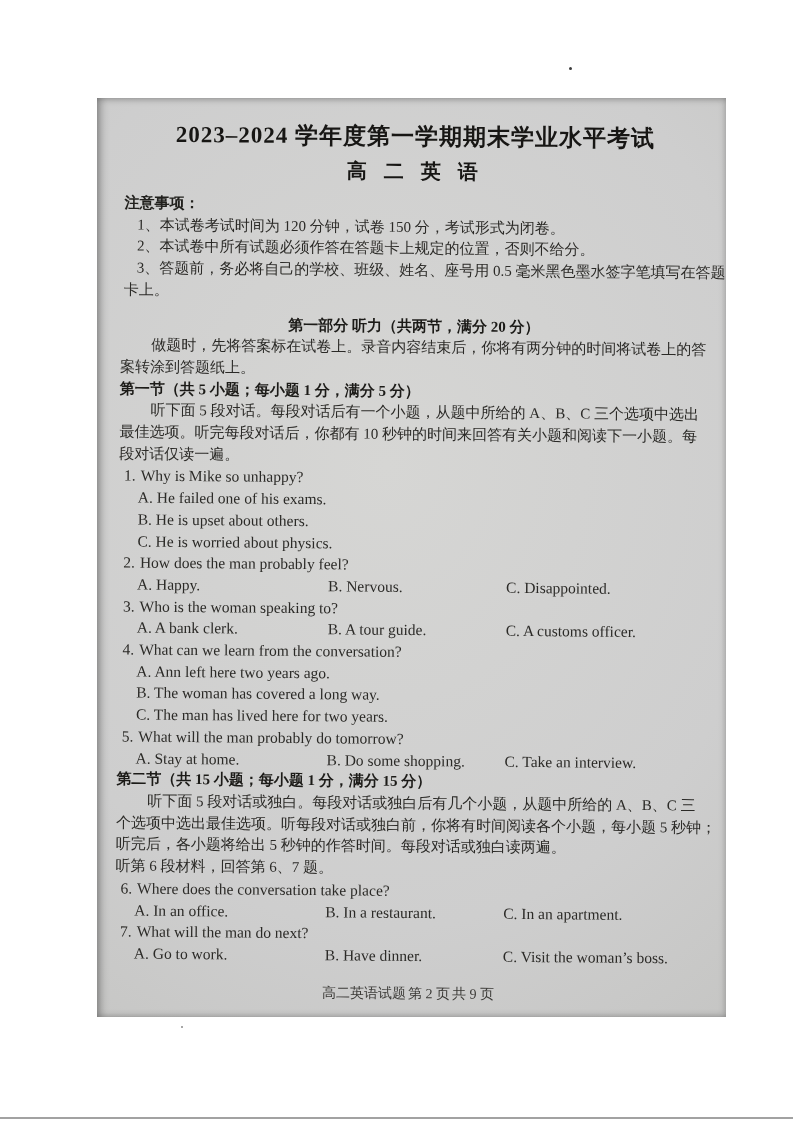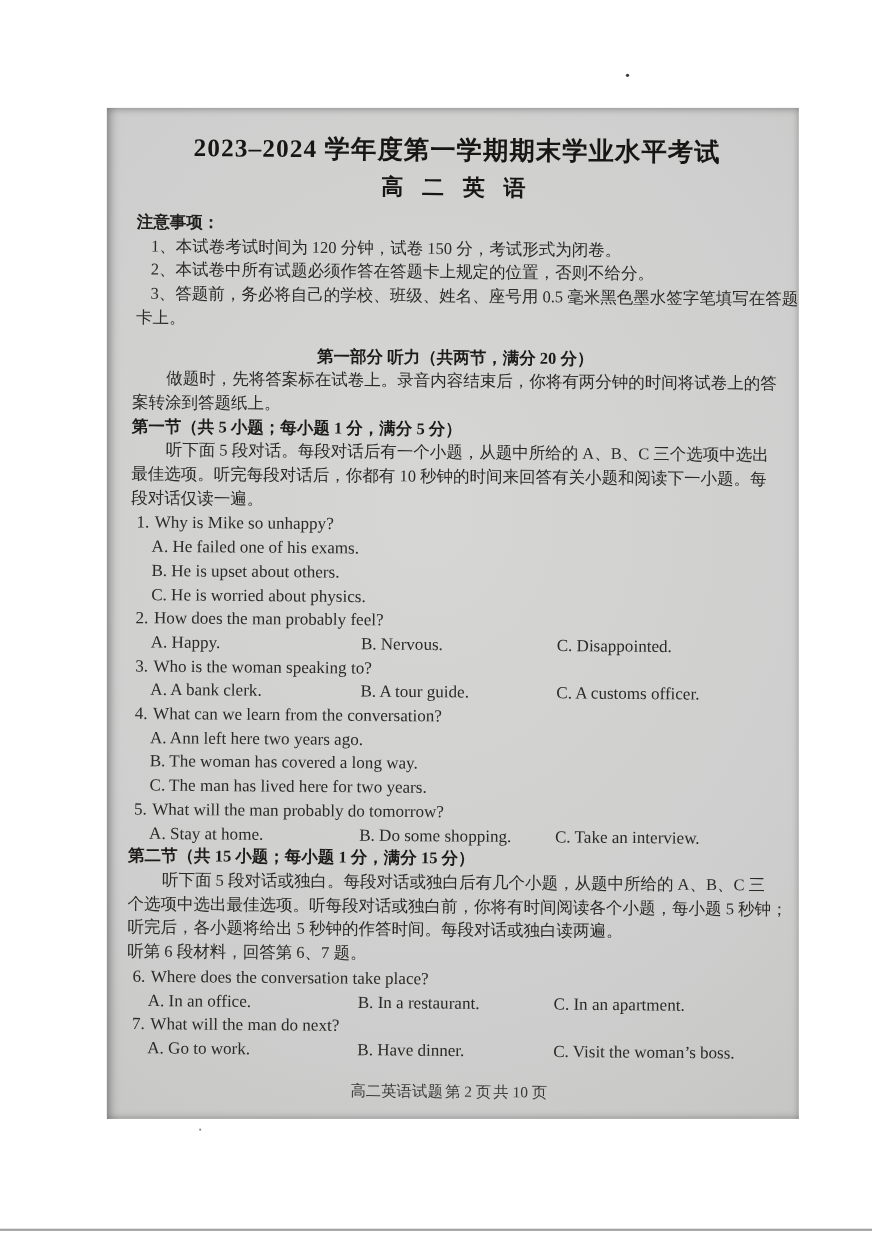--- a/index.html
+++ b/index.html
@@ -166,21 +166,21 @@
       <div class="question">
         <div class="q-line"><span class="q-num">7.</span><span>What will the man do next?</span></div>
         <div class="opt-row">
           <span class="opt col-a">A. Go to work.</span>
           <span class="opt col-b">B. Have dinner.</span>
           <span class="opt col-c">C. Visit the woman’s boss.</span>
         </div>
       </div>
 
       <div class="footer">
-        <span>高二英语试题</span><span>第 2 页</span><span>共 10 页</span>
+        <span>高二英语试题</span><span>第 2 页</span><span>共 9 页</span>
       </div>
 
     </div>
   </div>
 
   <span class="speck speck-b"></span>
   <div class="bottom-line"></div>
 </div>
 
 </body></html>

